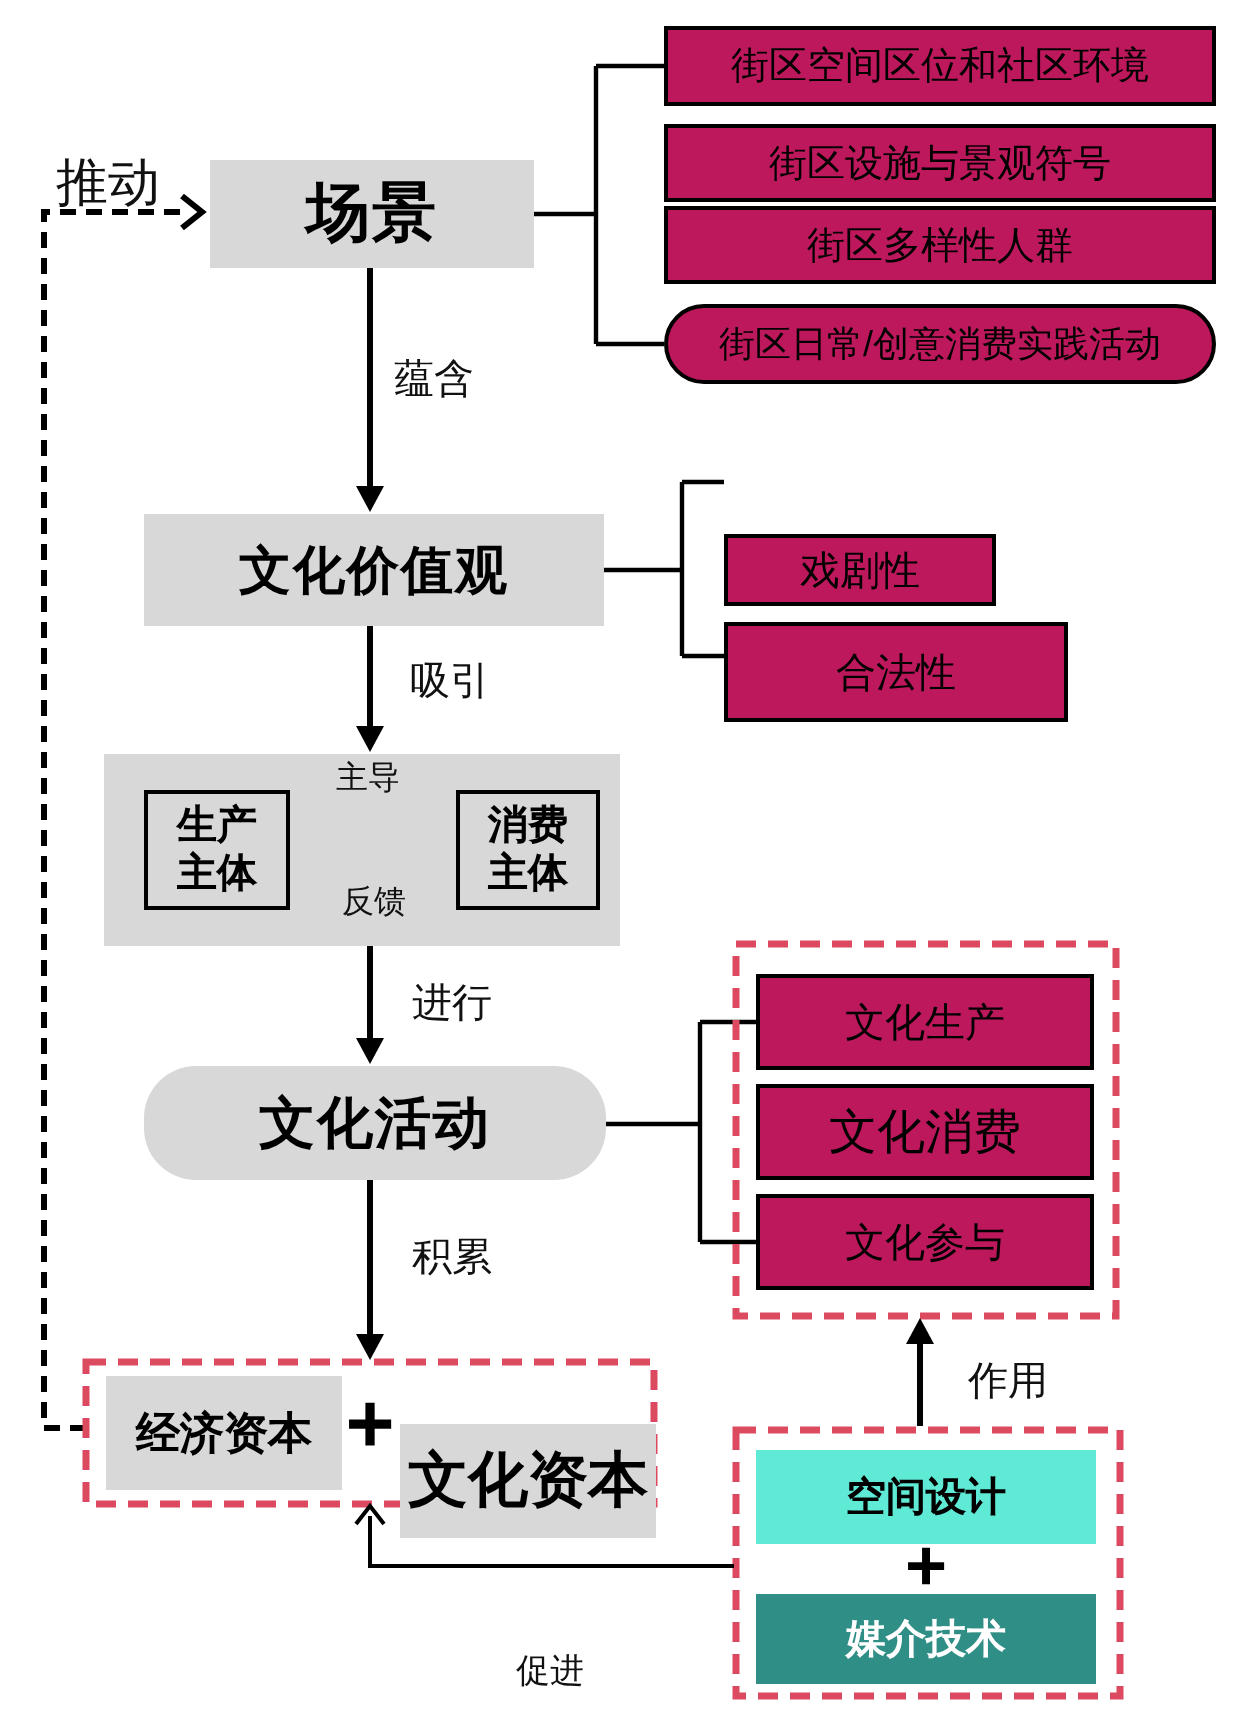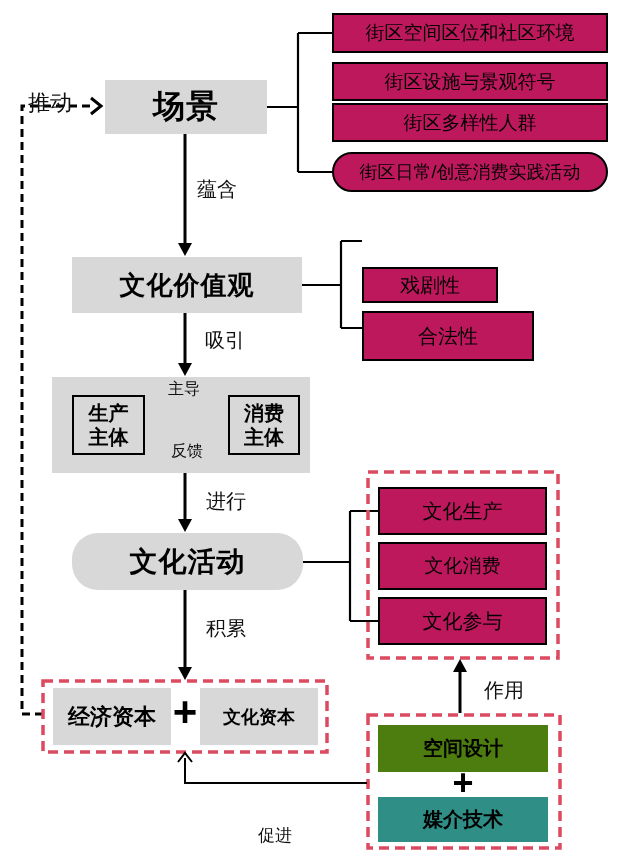--- a/index.html
+++ b/index.html
@@ -21,22 +21,22 @@
   .outlined{background:#be185d;border:2.5px solid #000;}
   .node-big{font-weight:bold;letter-spacing:1px;}
   .two-line{flex-direction:column;line-height:1.2;font-weight:bold;}
   .label{
     position:absolute;white-space:nowrap;font-weight:500;color:#111;
   }
   .plus{
     position:absolute;font-weight:900;color:#000;text-align:center;
     line-height:1;
   }
-  .orange{background:#4d7c0f;}
-  .teal{background:#2F8E85;color:#000000;}
+  .orange{background:#5eead4;}
+  .teal{background:#2F8E85;color:#ffffff;}
 </style>
 </head>
 <body>
 
 <div class="canvas">
 
   <svg class="connectors" viewBox="0 0 622 859">
 
     <path d="M43 714 H22 V106 H90" fill="none" stroke="#000" stroke-width="3" stroke-dasharray="8 5"></path>
     <polyline points="91,98 101,106 91,114" fill="none" stroke="#000" stroke-width="3"></polyline>
@@ -93,32 +93,32 @@
     <span>主体</span>
   </div>
   <div class="box gray two-line" style="left:228px;top:395px;width:72px;height:60px;font-size:20px;border:2.5px solid #000;">
     <span>消费</span>
     <span>主体</span>
   </div>
 
   <div class="box gray node-big" style="left:72px;top:533px;width:231px;height:57px;font-size:28px;border-radius:26px;">文化活动</div>
 
   <div class="box outlined" style="left:378px;top:487px;width:169px;height:48px;font-size:20px;">文化生产</div>
-  <div class="box outlined" style="left:378px;top:542px;width:169px;height:48px;font-size:19px;">文化消费</div>
+  <div class="box outlined" style="left:378px;top:542px;width:169px;height:48px;font-size:24px;">文化消费</div>
   <div class="box outlined" style="left:378px;top:597px;width:169px;height:48px;font-size:20px;">文化参与</div>
 
   <div class="box gray node-big" style="left:53px;top:688px;width:118px;height:57px;font-size:22px;letter-spacing:0;">经济资本</div>
   <div class="plus" style="left:167px;top:691px;width:36px;font-size:42px;">+</div>
-  <div class="box gray node-big" style="left:200px;top:688px;width:118px;height:57px;font-size:18px;letter-spacing:0;">文化资本</div>
+  <div class="box gray node-big" style="left:200px;top:712px;width:128px;height:57px;font-size:30px;letter-spacing:0;">文化资本</div>
 
   <div class="box orange node-big" style="left:378px;top:725px;width:170px;height:47px;font-size:20px;letter-spacing:0;">空间设计</div>
   <div class="plus" style="left:446px;top:765px;width:34px;font-size:36px;">+</div>
   <div class="box teal node-big" style="left:378px;top:797px;width:170px;height:45px;font-size:20px;letter-spacing:0;">媒介技术</div>
 
-  <div class="label" style="left:28px;top:88px;font-size:22px;">推动</div>
+  <div class="label" style="left:28px;top:74px;font-size:26px;">推动</div>
   <div class="label" style="left:197px;top:176px;font-size:20px;">蕴含</div>
   <div class="label" style="left:205px;top:327px;font-size:20px;">吸引</div>
   <div class="label" style="left:168px;top:379px;font-size:16px;">主导</div>
   <div class="label" style="left:171px;top:441px;font-size:16px;">反馈</div>
   <div class="label" style="left:206px;top:488px;font-size:20px;">进行</div>
   <div class="label" style="left:206px;top:615px;font-size:20px;">积累</div>
   <div class="label" style="left:484px;top:677px;font-size:20px;">作用</div>
   <div class="label" style="left:258px;top:824px;font-size:17px;">促进</div>
 
 </div>

